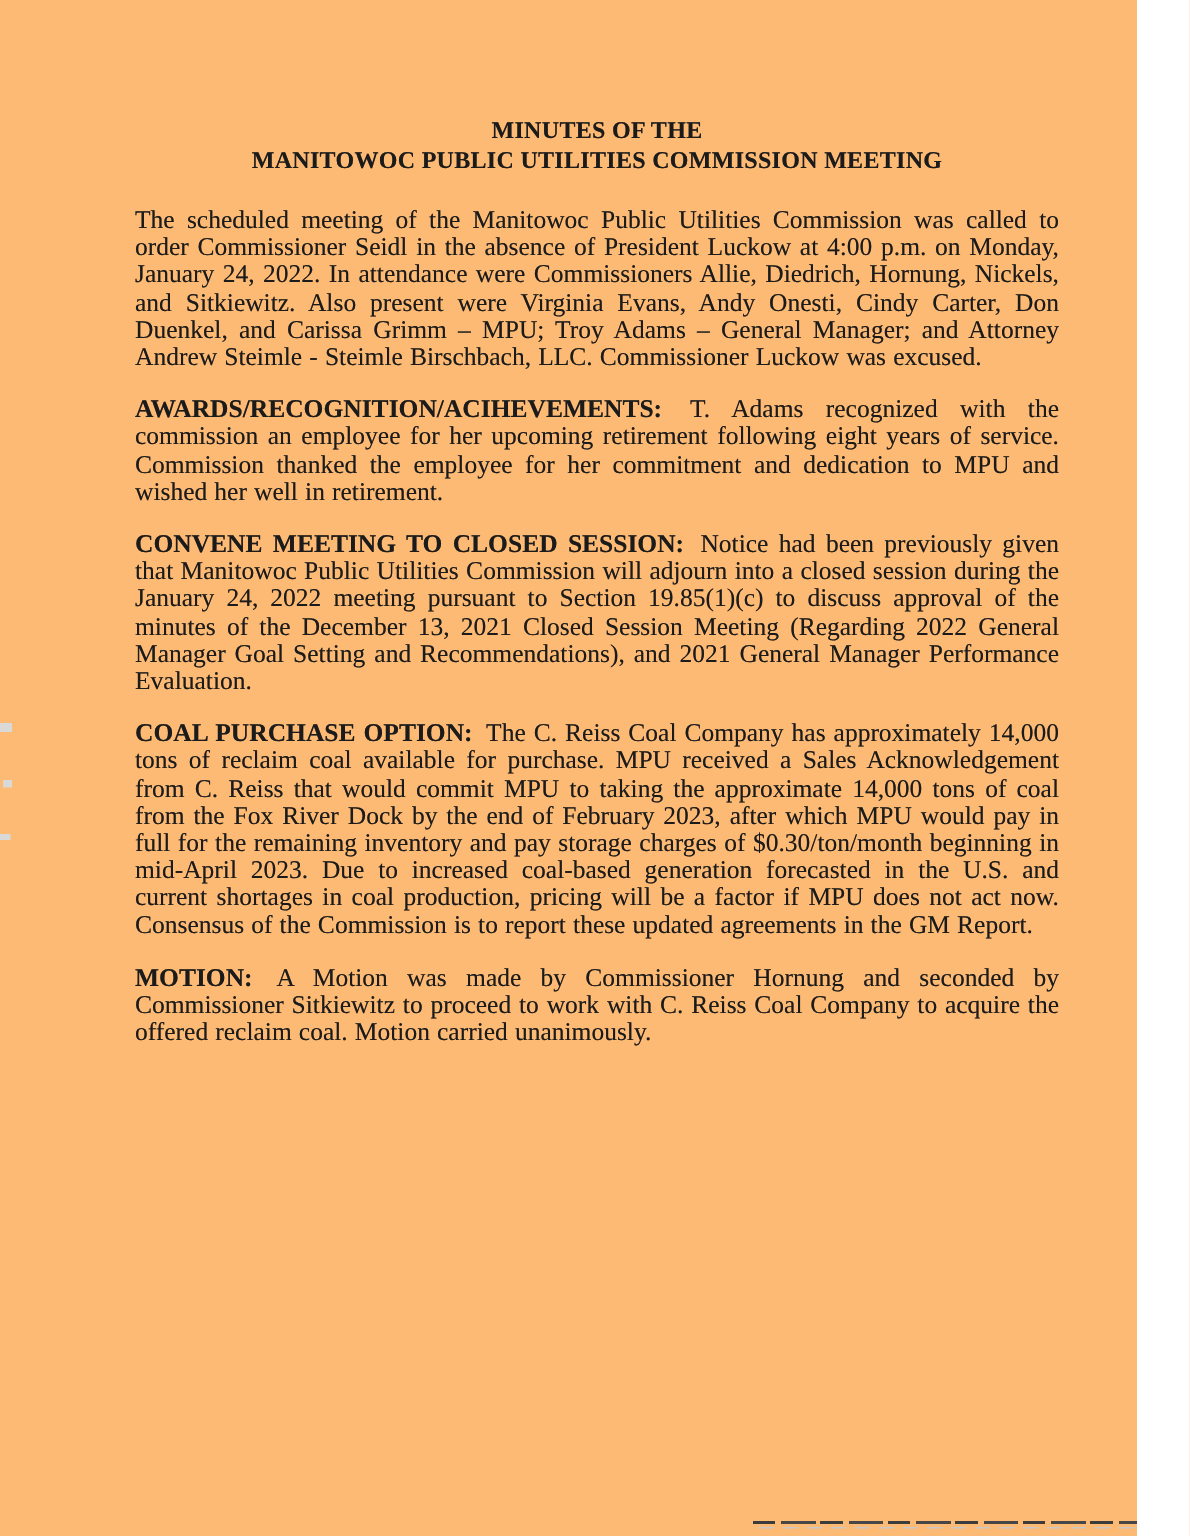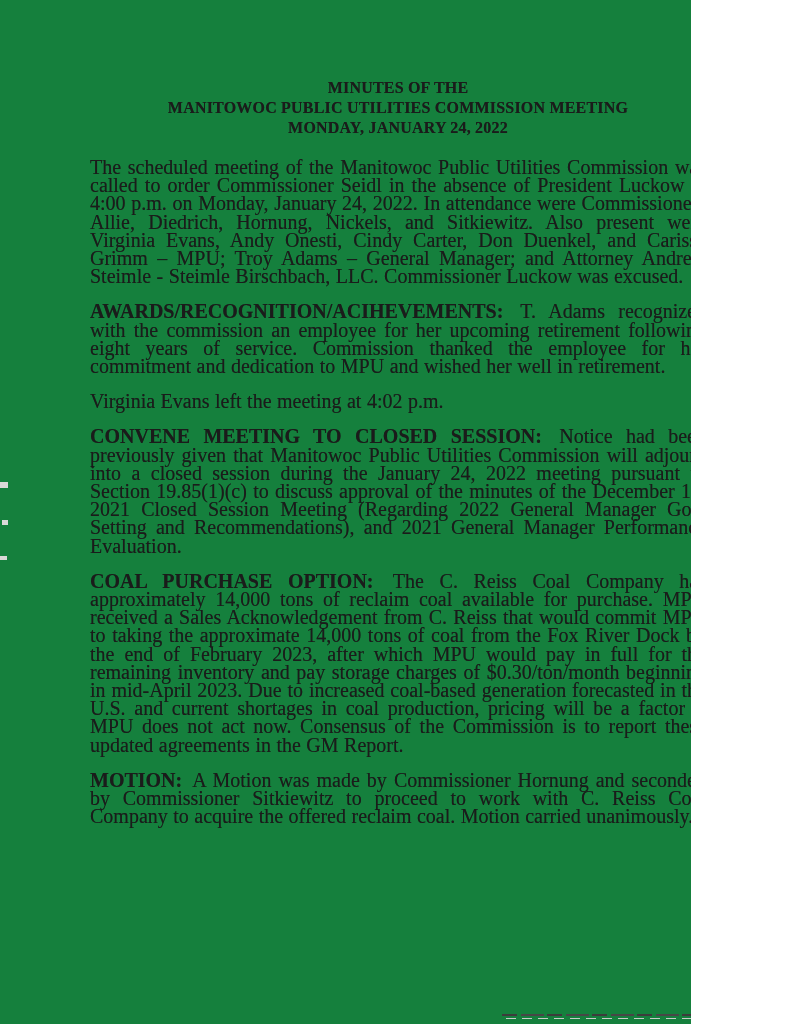--- a/index.html
+++ b/index.html
@@ -2,44 +2,44 @@
 <html><head>
 <meta charset="utf-8">
 <style>
   html, body {
     margin: 0;
     padding: 0;
     background: #ffffff;
   }
   .page {
     position: relative;
-    width: 691px;
+    width: 758px;
     height: 1024px;
-    background: #15803d;
+    background: #fdba74;
     overflow: hidden;
     font-family: "Liberation Serif", serif;
     color: #1b1b1b;
   }
   .content {
     position: absolute;
     left: 90px;
     top: 78px;
     width: 616px;
   }
   .title-block {
     text-align: center;
     font-weight: bold;
     font-size: 16px;
     line-height: 20px;
     letter-spacing: 0.2px;
     margin: 0 0 20px 0;
     text-shadow: 0 0 0.4px rgba(20,20,20,0.55);
   }
   .para {
-    font-size: 20px;
+    font-size: 17px;
     line-height: 18.2px;
     text-align: justify;
     text-align-last: left;
     margin: 0 0 17px 0;
     word-spacing: 0.5px;
     text-shadow: 0 0 0.4px rgba(20,20,20,0.5);
   }
   .para strong {
     font-weight: bold;
     margin-right: 4px;
@@ -77,28 +77,26 @@
 </style>
 </head>
 <body>
 
 <div class="page">
   <div class="content">
 
     <header class="title-block">
       <div>MINUTES OF THE</div>
       <div>MANITOWOC PUBLIC UTILITIES COMMISSION MEETING</div>
-      <div>MONDAY, JANUARY 24, 2022</div>
     </header>
 
     <p class="para"><span>The scheduled meeting of the Manitowoc Public Utilities Commission was called to order Commissioner Seidl in the absence of President Luckow at 4:00 p.m. on Monday, January 24, 2022. In attendance were Commissioners Allie, Diedrich, Hornung, Nickels, and Sitkiewitz. Also present were Virginia Evans, Andy Onesti, Cindy Carter, Don Duenkel, and Carissa Grimm – MPU; Troy Adams – General Manager; and Attorney Andrew Steimle - Steimle Birschbach, LLC. Commissioner Luckow was excused.</span></p>
 
     <p class="para"><strong>AWARDS/RECOGNITION/ACIHEVEMENTS:</strong> <span>T. Adams recognized with the commission an employee for her upcoming retirement following eight years of service. Commission thanked the employee for her commitment and dedication to MPU and wished her well in retirement.</span></p>
 
-    <p class="para"><span>Virginia Evans left the meeting at 4:02 p.m.</span></p>
 
     <p class="para"><strong>CONVENE MEETING TO CLOSED SESSION:</strong> <span>Notice had been previously given that Manitowoc Public Utilities Commission will adjourn into a closed session during the January 24, 2022 meeting pursuant to Section 19.85(1)(c) to discuss approval of the minutes of the December 13, 2021 Closed Session Meeting (Regarding 2022 General Manager Goal Setting and Recommendations), and 2021 General Manager Performance Evaluation.</span></p>
 
 
 
 
 
     <p class="para"><strong>COAL PURCHASE OPTION:</strong> <span>The C. Reiss Coal Company has approximately 14,000 tons of reclaim coal available for purchase. MPU received a Sales Acknowledgement from C. Reiss that would commit MPU to taking the approximate 14,000 tons of coal from the Fox River Dock by the end of February 2023, after which MPU would pay in full for the remaining inventory and pay storage charges of $0.30/ton/month beginning in mid-April 2023. Due to increased coal-based generation forecasted in the U.S. and current shortages in coal production, pricing will be a factor if MPU does not act now. Consensus of the Commission is to report these updated agreements in the GM Report.</span></p>
 
     <p class="para"><strong>MOTION:</strong> <span>A Motion was made by Commissioner Hornung and seconded by Commissioner Sitkiewitz to proceed to work with C. Reiss Coal Company to acquire the offered reclaim coal. Motion carried unanimously.</span></p>

